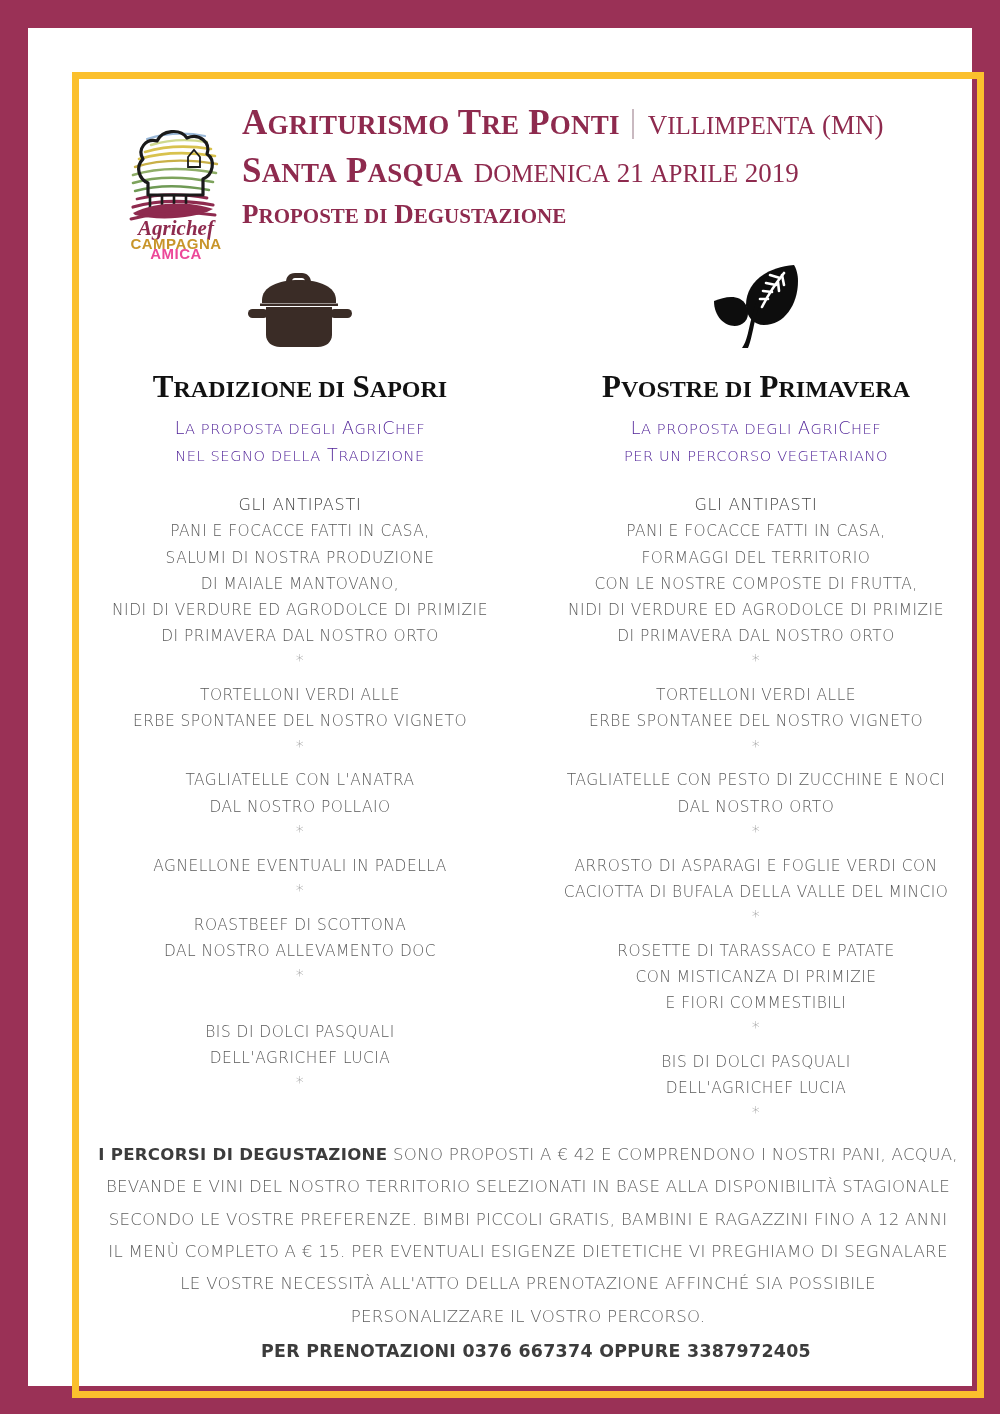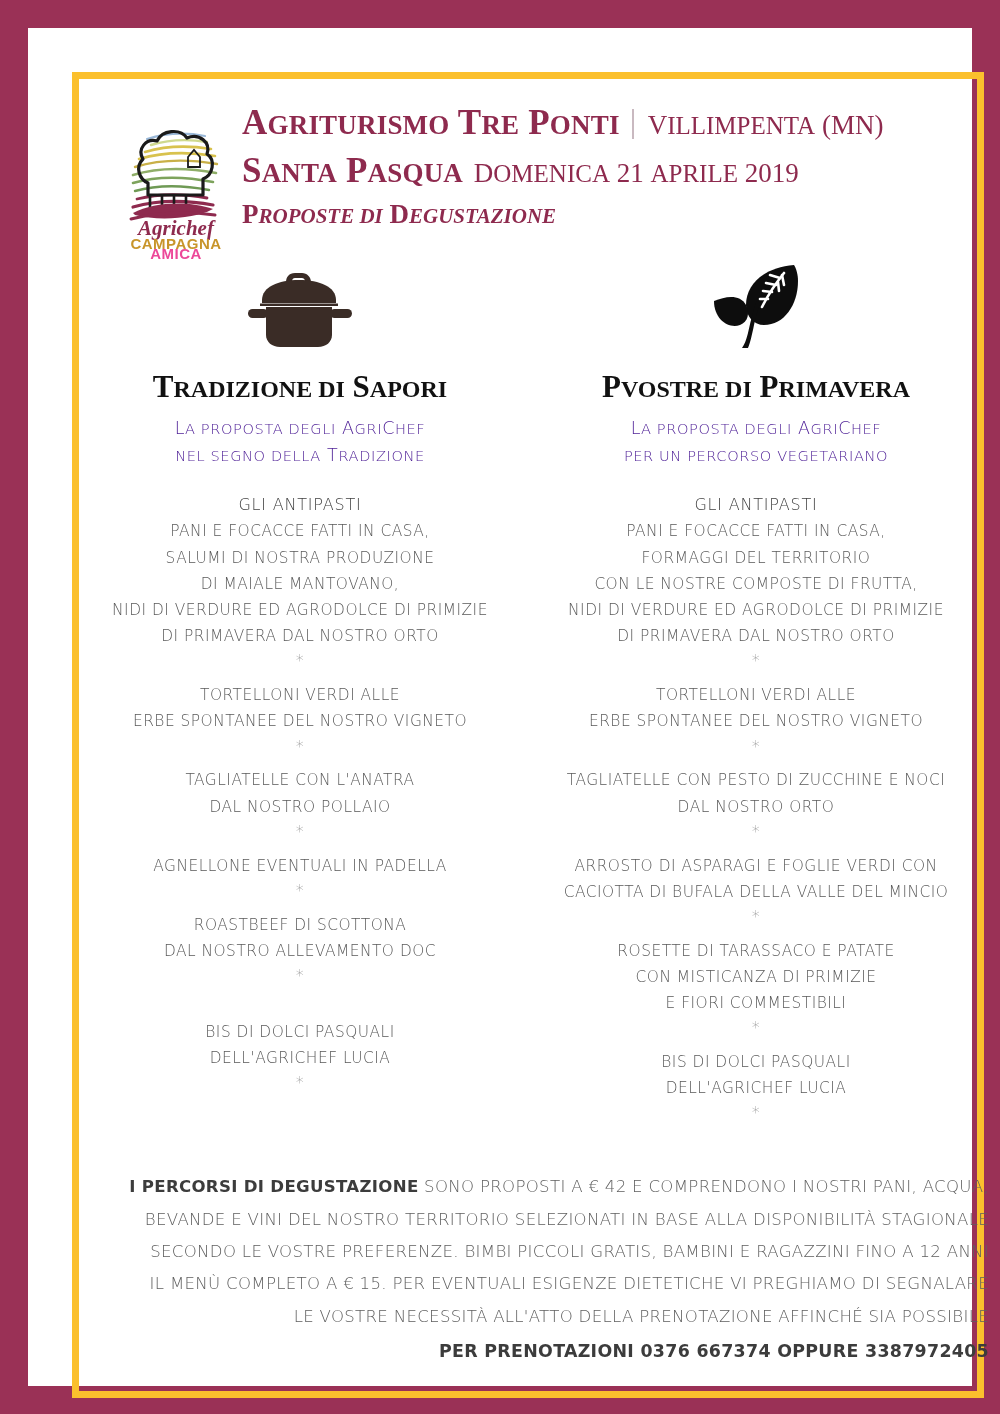--- a/index.html
+++ b/index.html
@@ -84,21 +84,21 @@
   .big {
     font-size: 35px;
     font-weight: bold;
     letter-spacing: 0.2px;
   }
   .big .sc { font-size: 27px; }
   .med {
     font-size: 27px;
     font-weight: bold;
   }
-  .med .sc { font-size: 21px; font-style: italic; }
+  .med .sc { font-size: 21px; }
   .small-caps-run {
     font-size: 27px;
     font-weight: normal;
   }
   .small-caps-run .sc { font-size: 25px; }
   .divider-bar {
     display: inline-block;
     width: 2px;
     height: 30px;
     background: #c9b9c0;
@@ -173,24 +173,24 @@
     color: #8d8d8d;
     font-size: 16px;
     line-height: 1.55;
   }
   .gap-sm { height: 8px; }
   .gap-lg { height: 30px; }
 
   
   .footer {
     position: absolute;
-    left: 12px;
+    left: 0;
     bottom: 22px;
     width: 898px;
-    text-align: right;
+    text-align: center;
     font-family: "DejaVu Sans", sans-serif;
     color: #606060;
     font-size: 16.6px;
     letter-spacing: 0.3px;
     line-height: 1.95;
     font-weight: 300;
   }
   .footer b {
     color: #3c3c3c;
     font-weight: 600;
@@ -392,18 +392,19 @@
           </div>
         </div>
       </div>
 
       <div class="footer">
         <span class="ft-line"><b>I PERCORSI DI DEGUSTAZIONE</b> <span>SONO PROPOSTI A € 42 E COMPRENDONO I NOSTRI PANI, ACQUA,</span></span>
         <span class="ft-line">BEVANDE E VINI DEL NOSTRO TERRITORIO SELEZIONATI IN BASE ALLA DISPONIBILITÀ STAGIONALE</span>
         <span class="ft-line">SECONDO LE VOSTRE PREFERENZE. BIMBI PICCOLI GRATIS, BAMBINI E RAGAZZINI FINO A 12 ANNI</span>
         <span class="ft-line">IL MENÙ COMPLETO A € 15. PER EVENTUALI ESIGENZE DIETETICHE VI PREGHIAMO DI SEGNALARE</span>
         <span class="ft-line">LE VOSTRE NECESSITÀ ALL'ATTO DELLA PRENOTAZIONE AFFINCHÉ SIA POSSIBILE</span>
+        <span class="ft-line">PERSONALIZZARE IL VOSTRO PERCORSO.</span>
         <span class="ft-phone">PER PRENOTAZIONI 0376 667374 OPPURE 3387972405</span>
       </div>
 
     </div>
   </div>
 </div>
 
 </body></html>

